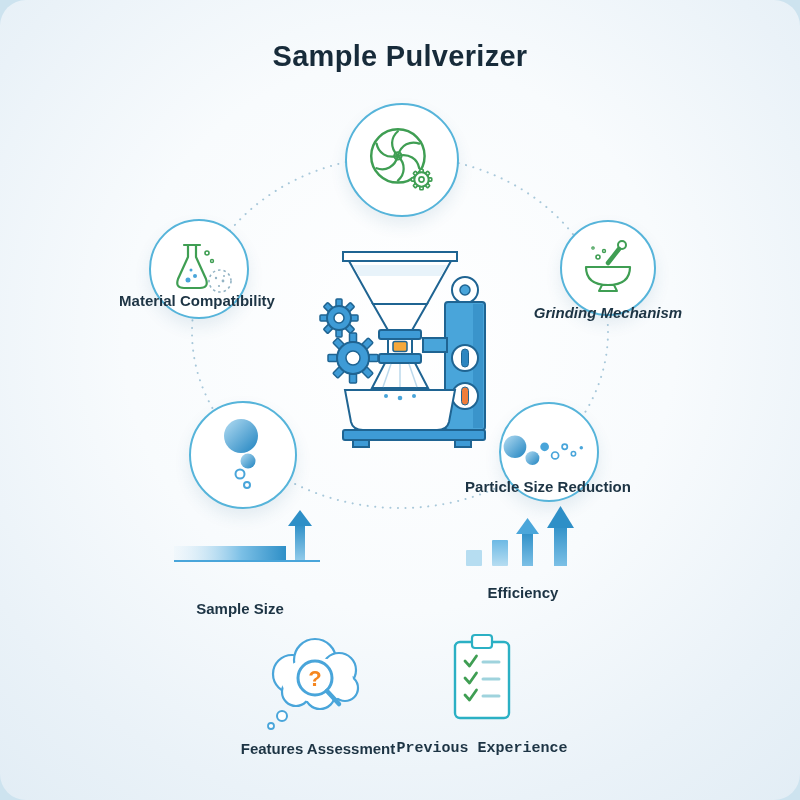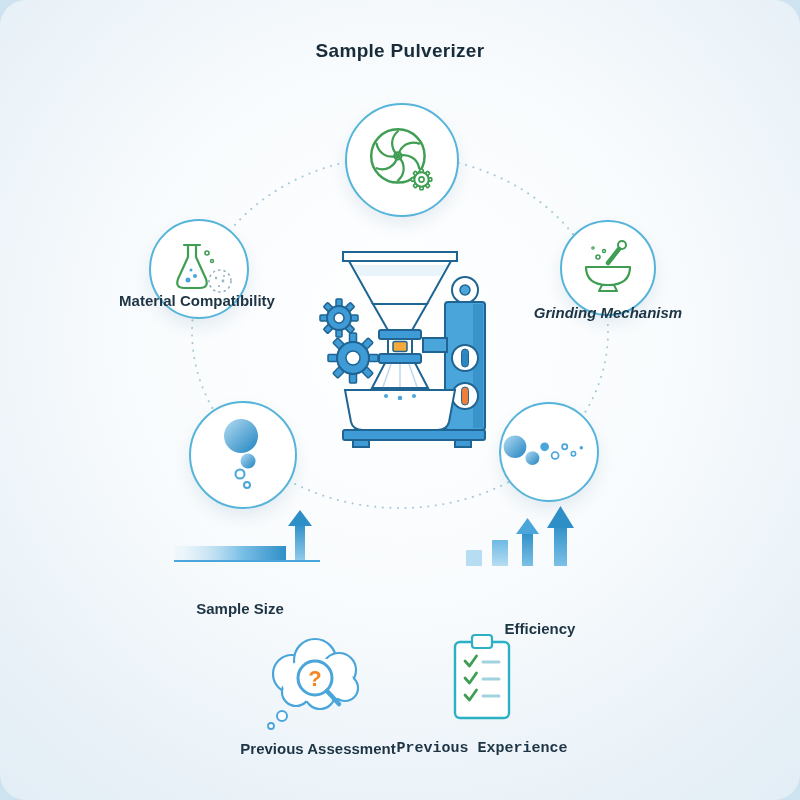--- a/index.html
+++ b/index.html
@@ -9,21 +9,21 @@
     font-family:"Liberation Sans", sans-serif;
     position:relative;overflow:hidden;
   }
   .card{
     position:absolute;inset:0;border-radius:26px;
     background:radial-gradient(circle at 50% 42%, #ffffff 0%, #f8fbfd 45%, #eaf2f8 78%, #e2edf5 100%);
   }
   .stage{position:absolute;inset:0;}
   .title{
     position:absolute;top:40px;left:0;width:100%;
-    text-align:center;font-size:19px;font-weight:700;
+    text-align:center;font-size:29px;font-weight:700;
     color:#172b3a;letter-spacing:.3px;
   }
   .ring{position:absolute;left:0;top:0;}
   .node{
     position:absolute;border-radius:50%;
     background:#ffffff;border:2px solid #56b4da;
     display:flex;align-items:center;justify-content:center;
     box-shadow:0 8px 16px rgba(40,100,140,.10);
     z-index:3;
   }
@@ -192,20 +192,21 @@
       </defs>
       <circle cx="16" cy="20" r="13" fill="url(#sphB)"></circle>
       <circle cx="36" cy="33" r="8" fill="url(#sphB)"></circle>
       <circle cx="50" cy="20" r="5" fill="#49a5da"></circle>
       <circle cx="62" cy="30" r="4" fill="none" stroke="#49a5da" stroke-width="2"></circle>
       <circle cx="73" cy="20" r="3" fill="none" stroke="#49a5da" stroke-width="2"></circle>
       <circle cx="83" cy="28" r="2.5" fill="none" stroke="#49a5da" stroke-width="1.8"></circle>
       <circle cx="92" cy="21" r="2" fill="#49a5da"></circle>
     </svg>
   </div>
+  <div class="label" style="left:448px;top:478px;width:200px;">Particle Size Reduction</div>
 
   <svg class="iconbox" style="left:172px;top:508px;" width="150" height="58" viewBox="0 0 150 58">
     <defs>
       <linearGradient id="barG" x1="0" y1="0" x2="1" y2="0">
         <stop offset="0" stop-color="#d8ecf8" stop-opacity="0.15"></stop>
         <stop offset="0.6" stop-color="#7cc0e6"></stop>
         <stop offset="1" stop-color="#2e8fc7"></stop>
       </linearGradient>
       <linearGradient id="arrG" x1="0" y1="1" x2="0" y2="0">
         <stop offset="0" stop-color="#8fcaea"></stop>
@@ -230,39 +231,39 @@
           <stop offset="1" stop-color="#2e8fc7"></stop>
       </linearGradient>
     </defs>
     <rect x="4" y="46" width="16" height="16" rx="1" fill="#b6ddf1"></rect>
     <rect x="30" y="36" width="16" height="26" rx="1" fill="url(#effA)"></rect>
     <rect x="60" y="28" width="11" height="34" fill="url(#effB)"></rect>
     <polygon points="54,30 77,30 65.5,14" fill="#4aa6da"></polygon>
     <rect x="92" y="20" width="13" height="42" fill="url(#effB)"></rect>
     <polygon points="85,24 112,24 98.5,2" fill="#2e8fc7"></polygon>
   </svg>
-  <div class="label" style="left:460px;top:584px;width:160px;margin-top:36px;">Efficiency</div>
+  <div class="label" style="left:443px;top:584px;width:160px;">Efficiency</div>
 
   <svg class="iconbox" style="left:252px;top:628px;" width="132" height="106" viewBox="0 0 132 106">
     <g fill="#fff" stroke="#49a5da" stroke-width="2.2">
       <circle cx="40" cy="46" r="19"></circle>
       <circle cx="63" cy="32" r="21"></circle>
       <circle cx="87" cy="42" r="17"></circle>
       <circle cx="93" cy="60" r="13"></circle>
       <circle cx="44" cy="64" r="14"></circle>
       <circle cx="68" cy="66" r="15"></circle>
     </g>
     <ellipse cx="65" cy="52" rx="36" ry="22" fill="#fff"></ellipse>
     <circle cx="30" cy="88" r="5" fill="#fff" stroke="#49a5da" stroke-width="2"></circle>
     <circle cx="19" cy="98" r="3" fill="#fff" stroke="#49a5da" stroke-width="1.8"></circle>
     <circle cx="63" cy="50" r="17" fill="#fff" stroke="#49a5da" stroke-width="3"></circle>
     <line x1="75" y1="63" x2="87" y2="76" stroke="#49a5da" stroke-width="4.5" stroke-linecap="round"></line>
     <text x="63" y="58" text-anchor="middle" font-size="22" font-weight="bold" fill="#f5861f" font-family="Liberation Sans, sans-serif">?</text>
   </svg>
-  <div class="label" style="left:228px;top:740px;width:180px;">Previous Assessment</div>
+  <div class="label" style="left:228px;top:740px;width:180px;">Features Assessment</div>
 
   <svg class="iconbox" style="left:441px;top:630px;" width="82" height="96" viewBox="0 0 82 96">
     <rect x="14" y="12" width="54" height="76" rx="5" fill="#fff" stroke="#2bb0c4" stroke-width="2.4"></rect>
     <rect x="31" y="5" width="20" height="13" rx="3" fill="#fff" stroke="#2bb0c4" stroke-width="2.2"></rect>
     <g fill="none" stroke-linecap="round" stroke-linejoin="round">
       <path d="M24,31 l4.5,5 l7,-10" stroke="#3f9e53" stroke-width="2.8"></path>
       <line x1="42" y1="32" x2="58" y2="32" stroke="#9fd3dd" stroke-width="3"></line>
       <path d="M24,48 l4.5,5 l7,-10" stroke="#3f9e53" stroke-width="2.8"></path>
       <line x1="42" y1="49" x2="58" y2="49" stroke="#9fd3dd" stroke-width="3"></line>
       <path d="M24,65 l4.5,5 l7,-10" stroke="#3f9e53" stroke-width="2.8"></path>

